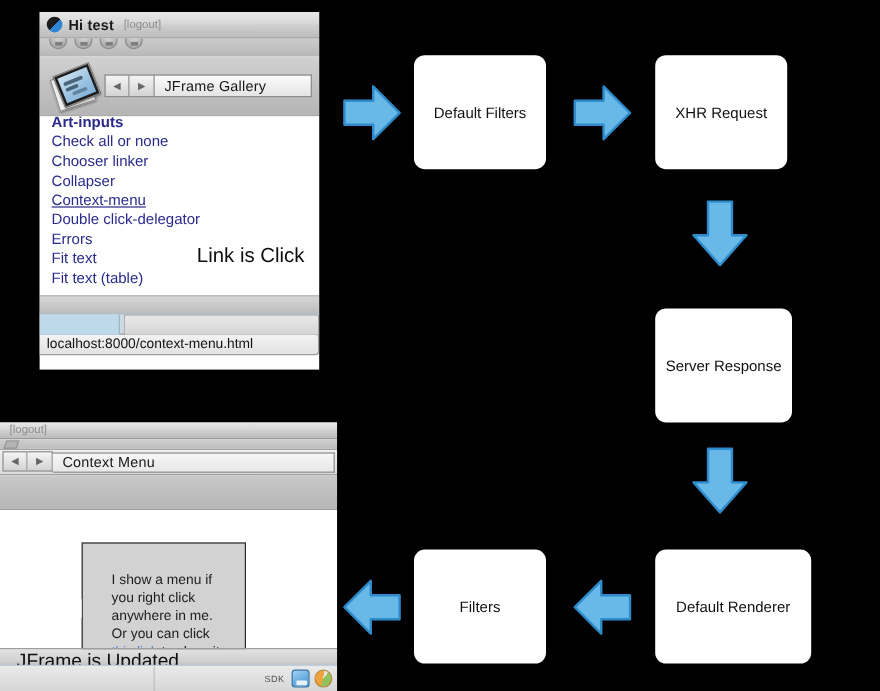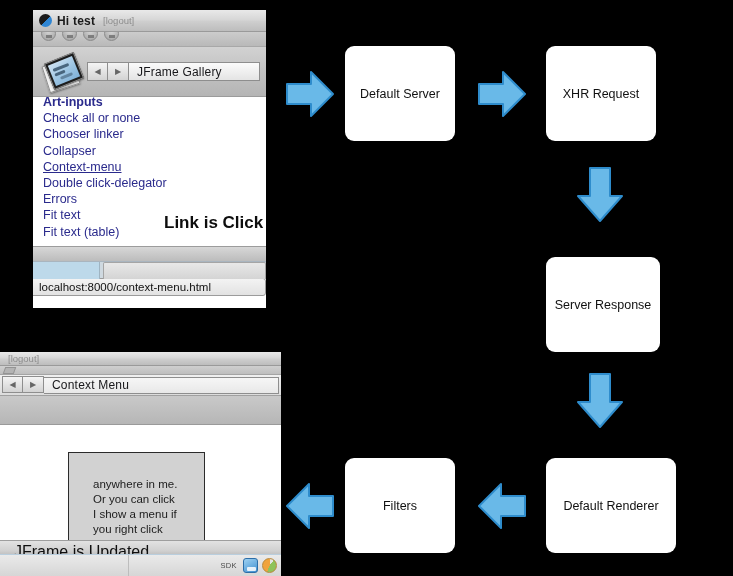--- a/index.html
+++ b/index.html
@@ -416,21 +416,21 @@
       <li style="margin-top:-3px;font-weight:bold;">Art-inputs</li>
       <li>Check all or none</li>
       <li>Chooser linker</li>
       <li>Collapser</li>
       <li class="active">Context-menu</li>
       <li>Double click-delegator</li>
       <li>Errors</li>
       <li>Fit text</li>
       <li>Fit text (table)</li>
     </ul>
-    <div class="overlay-msg" style="left:131px; top:116px;font-weight:bold;">Link is Click</div>
+    <div class="overlay-msg" style="left:131px; top:106px;">Link is Click</div>
   </div>
 
   <div class="greybar"></div>
   <div class="tabstrip">
     <div class="selected"></div>
     <div class="rest"></div>
   </div>
   <div class="statusbar" style="margin:-1px 0 0 -1px; width:234px;">localhost:8000/context-menu.html</div>
 </div>
 
@@ -449,22 +449,22 @@
       <div class="navbtn">◀</div>
       <div class="navbtn">▶</div>
     </div>
     <div class="locfield">Context Menu</div>
   </div>
 
   <div class="w2-toolbar2"></div>
 
   <div class="content" style="height:120px;">
     <div class="contextbox" style="left:68px; top:27px; width:137px; height:90px;">
+      <p>I show a menu if you right click</p>
       <p>anywhere in me. Or you can click</p>
-      <p>I show a menu if you right click</p>
       <p>
         <a href="#">this link</a><span> to show it.</span>
       </p>
     </div>
     <div class="w2-bottom-white"></div>
   </div>
 
   <div class="banner" style="top:188px;">
     <span>JFrame is Updated</span>
   </div>
@@ -474,21 +474,21 @@
     <div class="tray">
       <div class="sdk">SDK</div>
       <div class="trayicon blue"></div>
       <div class="trayicon orange"></div>
     </div>
   </div>
 </div>
 
 <div class="flow">
 
-  <div class="fbox" style="left:64px;  top:46px;  width:110px; height:95px;">Default Server</div>
+  <div class="fbox" style="left:64px;  top:46px;  width:110px; height:95px;">Default Filters</div>
   <div class="fbox" style="left:265px; top:46px;  width:110px; height:95px;">XHR Request</div>
   <div class="fbox" style="left:265px; top:257px; width:114px; height:95px;">Server Response</div>
   <div class="fbox" style="left:265px; top:458px; width:130px; height:95px;">Default Renderer</div>
   <div class="fbox" style="left:64px;  top:458px; width:110px; height:95px;">Filters</div>
 
   <svg class="arrow" style="left:4px; top:68px;" width="50" height="52" viewBox="0 0 50 52">
     <path d="M2,16 L26,16 L26,4 L48,26 L26,48 L26,36 L2,36 Z" fill="#69b9e8" stroke="#2e8ccc" stroke-width="2" stroke-linejoin="round"></path>
   </svg>
 
   <svg class="arrow" style="left:196px; top:68px;" width="50" height="52" viewBox="0 0 50 52">

